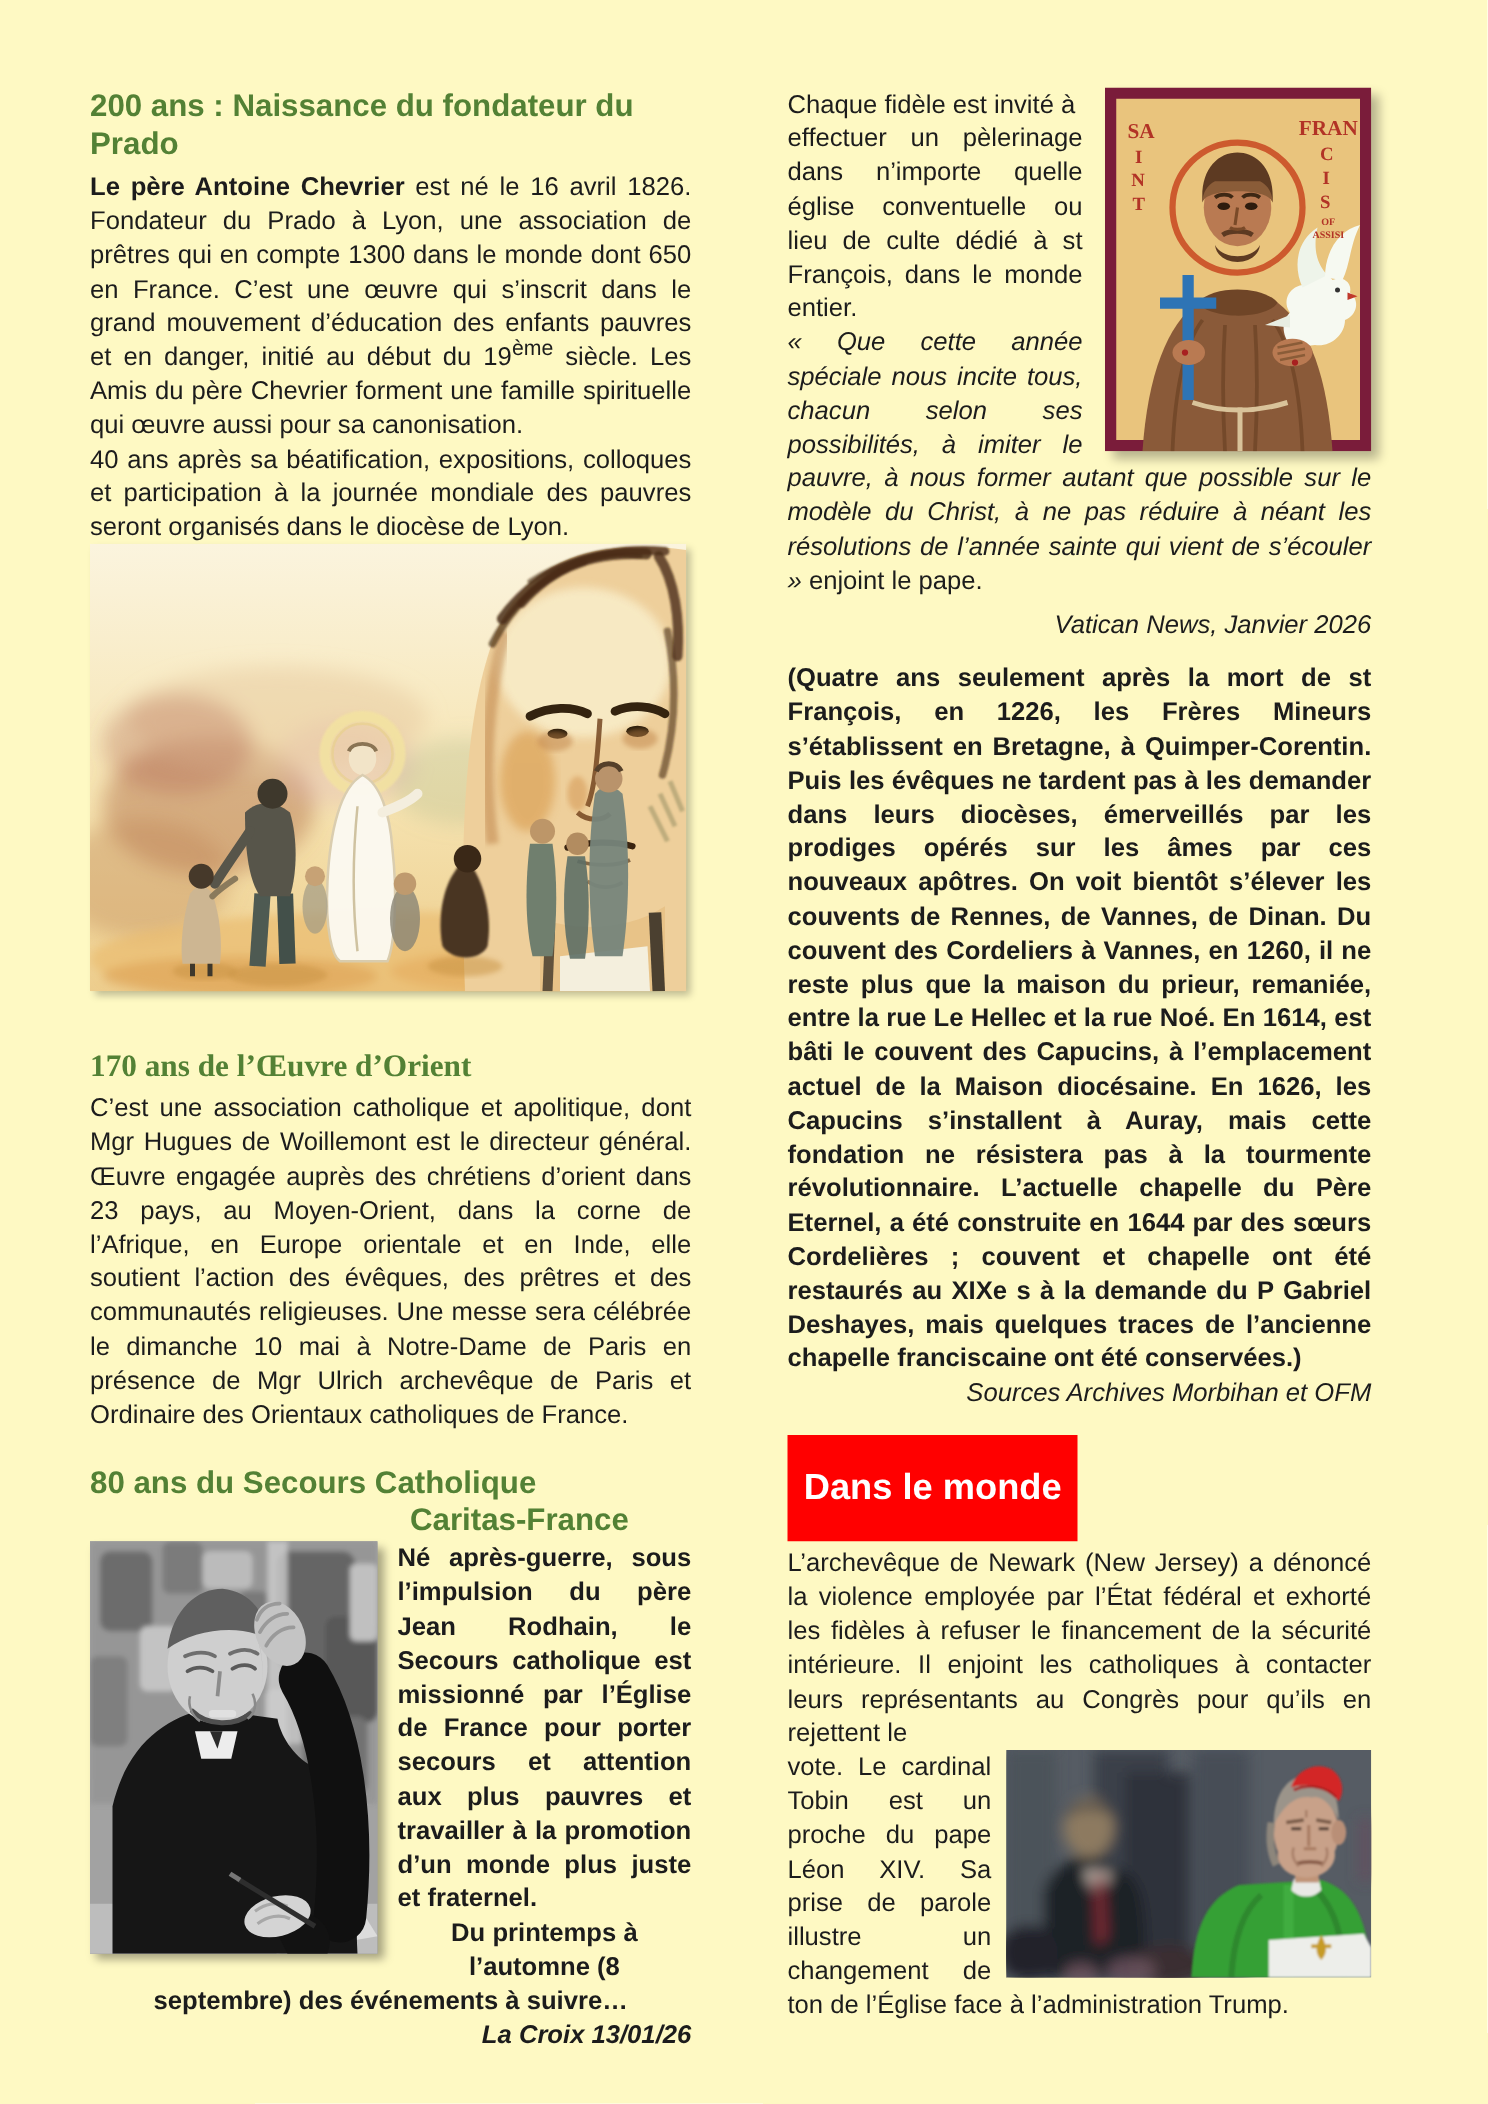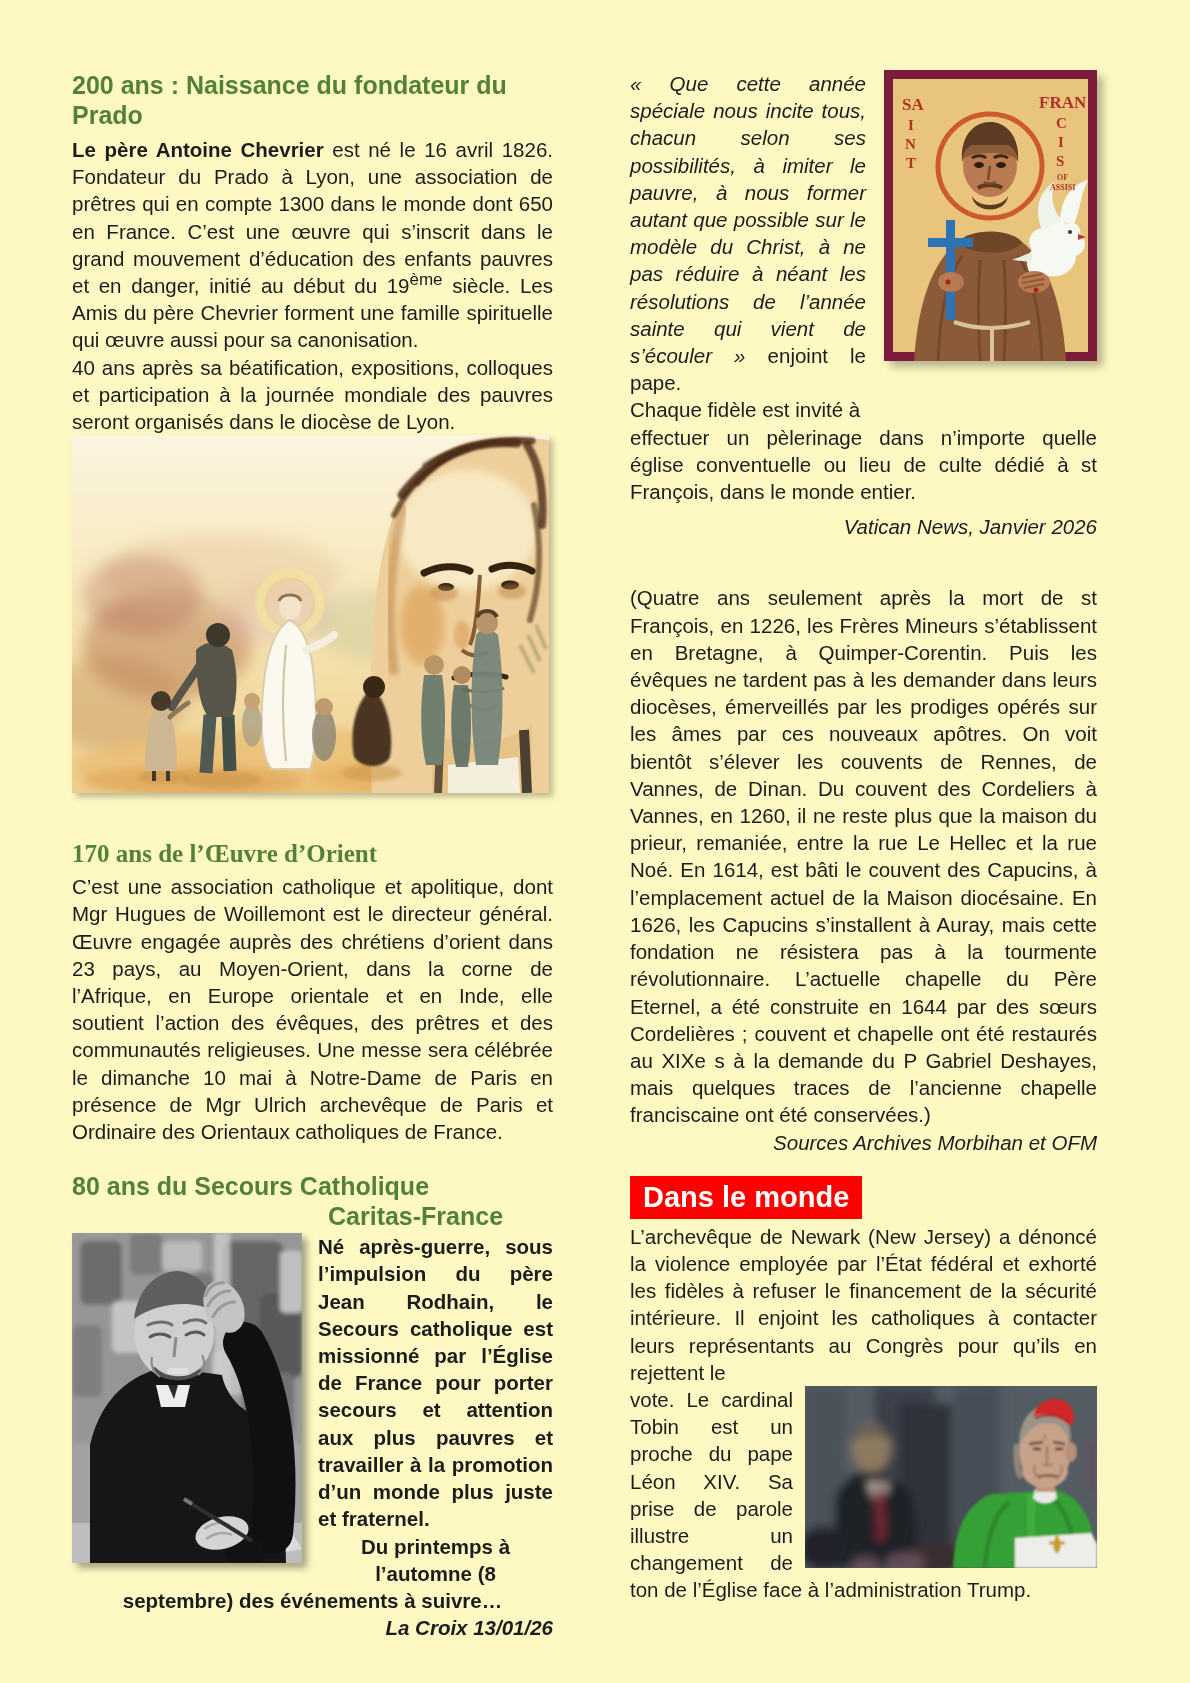--- a/index.html
+++ b/index.html
@@ -21,24 +21,24 @@
   .sec-170{margin-top:46px;margin-bottom:4px;font-family:Liberation Serif, serif;}
   .sec-80{margin-top:26px;}
   .caritas-line{margin-left:256px;}
   .caritas-block{margin-top:2px;font-weight:bold;}
   .photo-bw{float:left;width:230px;height:330px;margin-right:16px;margin-bottom:6px;
             box-shadow:5px 5px 7px rgba(0,0,0,.35);background:#a2a2a2;}
   .p-left{text-align:center;}
   .icon-francis{float:right;width:213px;height:291px;margin-left:18px;margin-bottom:0;
             box-shadow:6px 6px 8px rgba(0,0,0,.28);}
   .vatican-src{margin-top:8px;}
-  .para-bretagne{margin-top:44px;}
+  .para-bretagne{margin-top:16px;font-weight:bold;}
   .banner-wrap{margin-top:20px;}
   .banner{display:inline-block;background:#ff0000;color:#ffffff;font-weight:bold;
-          font-size:29px;line-height:35px;padding:4px 13px;}
+          font-size:29px;line-height:35px;padding:25px 13px;}
   .h-cardinal{margin-top:28px;}
   .p-cardinal-a{margin-top:4px;}
   .photo-cardinal{float:right;width:292px;height:182px;margin-left:12px;margin-bottom:2px;}
   .clearfix::after{content:"";display:block;clear:both;}
   svg{display:block;}
 </style>
 </head>
 <body>
 
 <div class="page">
@@ -309,23 +309,23 @@
             <text x="155" y="38" font-size="17">FRAN</text>
             <text x="172" y="58" font-size="15">C</text>
             <text x="174" y="77" font-size="15">I</text>
             <text x="172" y="96" font-size="15">S</text>
             <text x="173" y="110" font-size="8">OF</text>
             <text x="166" y="120" font-size="8">ASSISI</text>
           </g>
         </svg>
       </div>
 
+      <p><span>Chaque fidèle est invité à</span><br><span>effectuer un pèlerinage dans n’importe quelle église conventuelle ou lieu de culte dédié à st François, dans le monde entier.</span></p>
+
       <p><span class="quote-italic">« Que cette année spéciale nous incite tous, chacun selon ses possibilités, à imiter le pauvre, à nous former autant que possible sur le modèle du Christ, à ne pas réduire à néant les résolutions de l’année sainte qui vient de s’écouler »</span><span class="upright"> enjoint le pape.</span></p>
-
-      <p><span>Chaque fidèle est invité à</span><br><span>effectuer un pèlerinage dans n’importe quelle église conventuelle ou lieu de culte dédié à st François, dans le monde entier.</span></p>
     </div>
 
     <p class="src vatican-src">Vatican News, Janvier 2026</p>
 
     <p class="para-bretagne">(Quatre ans seulement après la mort de st François, en 1226, les Frères Mineurs s’établissent en Bretagne, à Quimper-Corentin. Puis les évêques ne tardent pas à les demander dans leurs diocèses, émerveillés par les prodiges opérés sur les âmes par ces nouveaux apôtres. On voit bientôt s’élever les couvents de Rennes, de Vannes, de Dinan. Du couvent des Cordeliers à Vannes, en 1260, il ne reste plus que la maison du prieur, remaniée, entre la rue Le Hellec et la rue Noé. En 1614, est bâti le couvent des Capucins, à l’emplacement actuel de la Maison diocésaine. En 1626, les Capucins s’installent à Auray, mais cette fondation ne résistera pas à la tourmente révolutionnaire. L’actuelle chapelle du Père Eternel, a été construite en 1644 par des sœurs Cordelières ; couvent et chapelle ont été restaurés au XIXe s à la demande du P Gabriel Deshayes, mais quelques traces de l’ancienne chapelle franciscaine ont été conservées.)</p>
 
     <p class="src">Sources Archives Morbihan et  OFM</p>
 
     <div class="banner-wrap">
       <span class="banner">Dans le monde</span>

